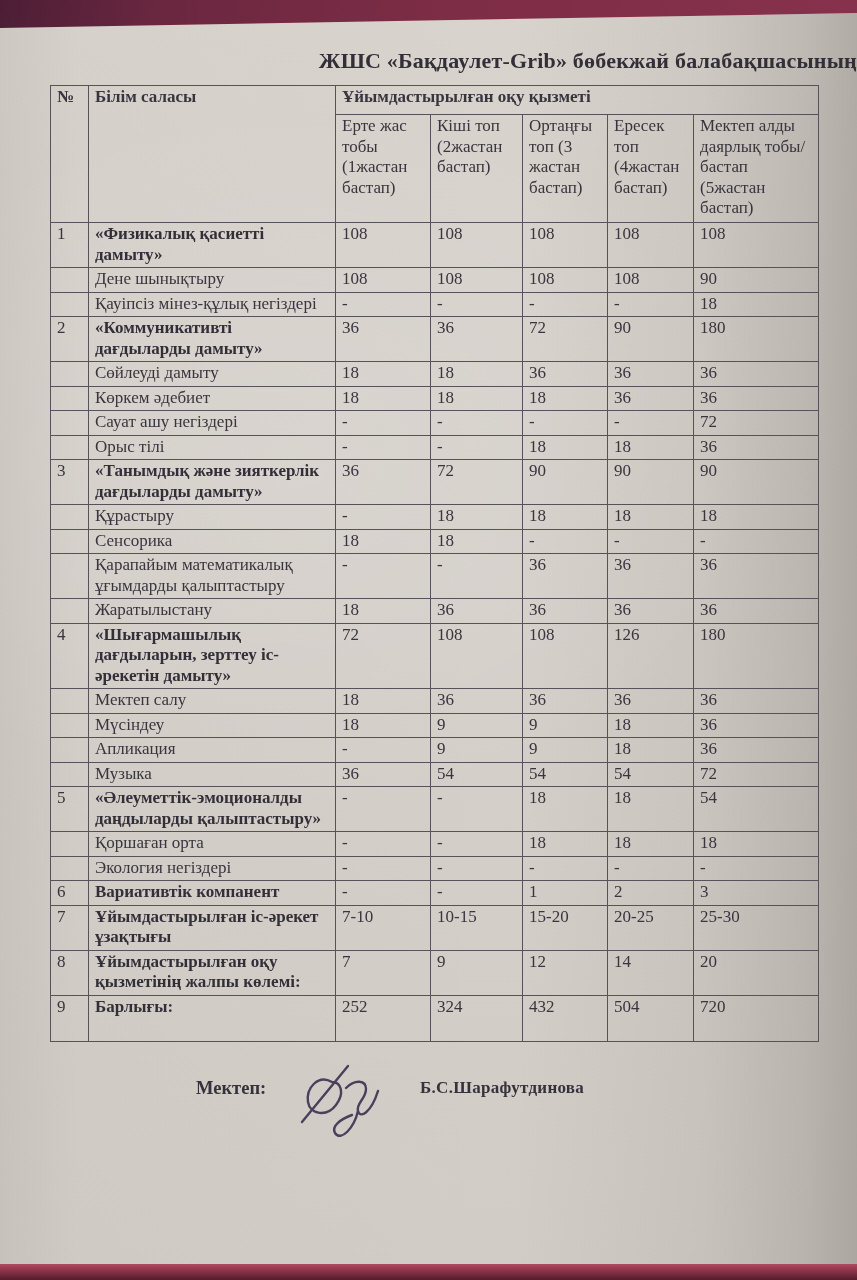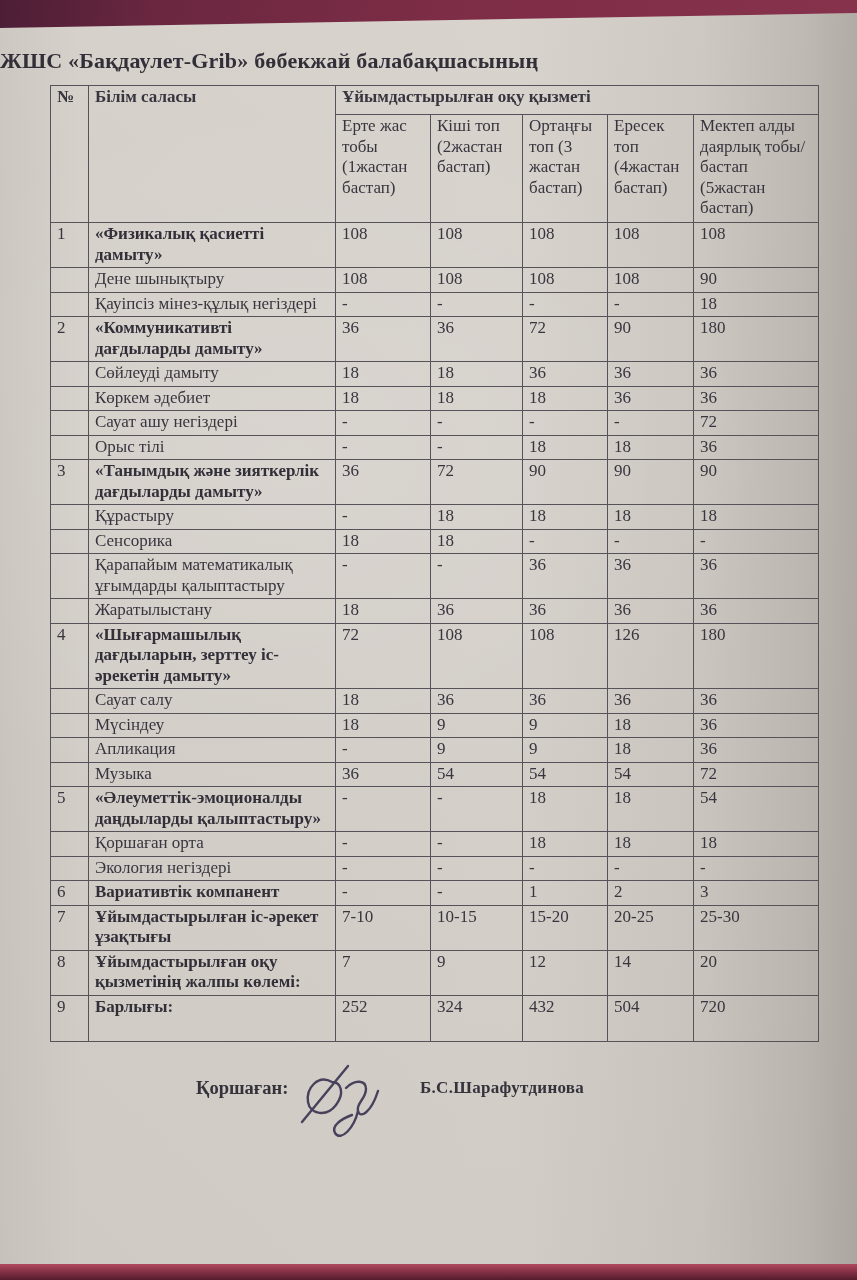--- a/index.html
+++ b/index.html
@@ -26,21 +26,21 @@
     inset: 0;
     clip-path: polygon(0 28px, 857px 13px, 857px 1266px, 0 1272px);
     background:
       radial-gradient(ellipse 680px 520px at 34% 36%, rgba(255,255,255,0.10), rgba(255,255,255,0) 72%),
       linear-gradient(90deg, rgba(110,100,92,0.10) 0%, rgba(110,100,92,0.02) 9%, rgba(110,100,92,0.0) 60%, rgba(70,58,50,0.07) 82%, rgba(60,50,45,0.16) 94%, rgba(55,45,40,0.24) 100%),
       linear-gradient(180deg, #d8d3cd 0%, #d4cfc9 55%, #d1ccc6 100%);
     color: #34323c;
   }
   .title-block {
     margin-top: 46px;
-    text-align: left;
+    text-align: right;
     font-weight: bold;
     font-size: 22px;
     line-height: 29px;
     color: #332f38;
     letter-spacing: 0.2px;
   }
   table.curriculum {
     margin: 10px 0 0 50px;
     width: 768px;
     border-collapse: collapse;
@@ -277,21 +277,21 @@
     <td class="c-label bold">«Шығармашылық дағдыларын, зерттеу іс-әрекетін дамыту»</td>
     <td class="c-val">72</td>
     <td class="c-val">108</td>
     <td class="c-val">108</td>
     <td class="c-val">126</td>
     <td class="c-val">180</td>
   </tr>
 
   <tr>
     <td class="c-num"></td>
-    <td class="c-label">Сауат салу</td>
+    <td class="c-label">Мектеп салу</td>
     <td class="c-val">18</td>
     <td class="c-val">36</td>
     <td class="c-val">36</td>
     <td class="c-val">36</td>
     <td class="c-val">36</td>
   </tr>
 
   <tr>
     <td class="c-num"></td>
     <td class="c-label">Мүсіндеу</td>
@@ -388,21 +388,21 @@
     <td class="c-val">252</td>
     <td class="c-val">324</td>
     <td class="c-val">432</td>
     <td class="c-val">504</td>
     <td class="c-val">720</td>
   </tr>
 </tbody>
   </table>
 
   <div class="footer">
-    <span class="role">Қоршаған:</span>
+    <span class="role">Мектеп:</span>
     <svg width="106" height="96" viewBox="0 0 106 96">
       <g fill="none" stroke="#3c3654" stroke-width="2.4" stroke-linecap="round" opacity="0.92">
         <path d="M36 24 C22 16 10 30 12 44 C14 57 31 59 40 47 C49 35 45 24 36 24"></path>
         <path d="M6 64 L52 8"></path>
         <path d="M50 30 C59 21 70 22 70 31 C70 41 60 45 62 53 C64 61 75 55 82 33"></path>
         <path d="M62 53 C58 70 45 84 39 75 C35 68 45 61 56 57"></path>
       </g>
     </svg>
     <span class="signer">Б.С.Шарафутдинова</span>
   </div>

